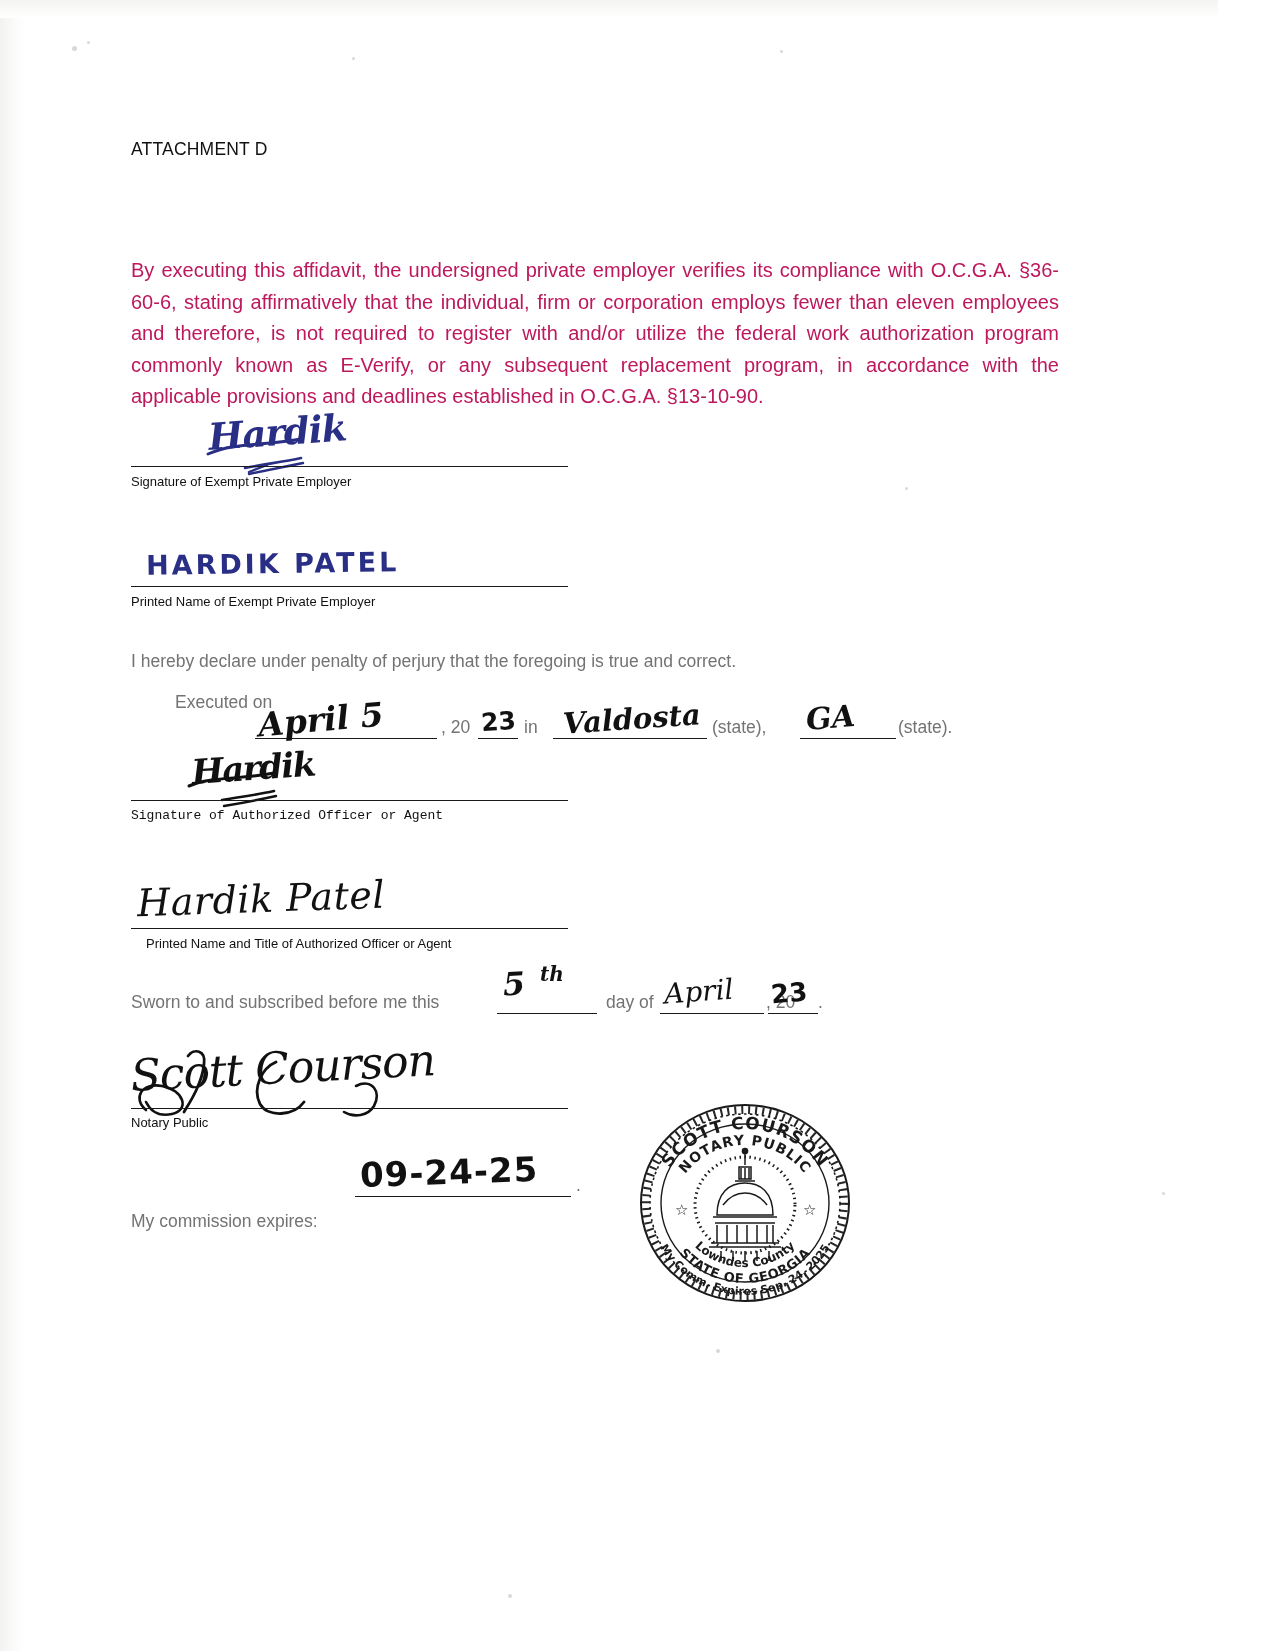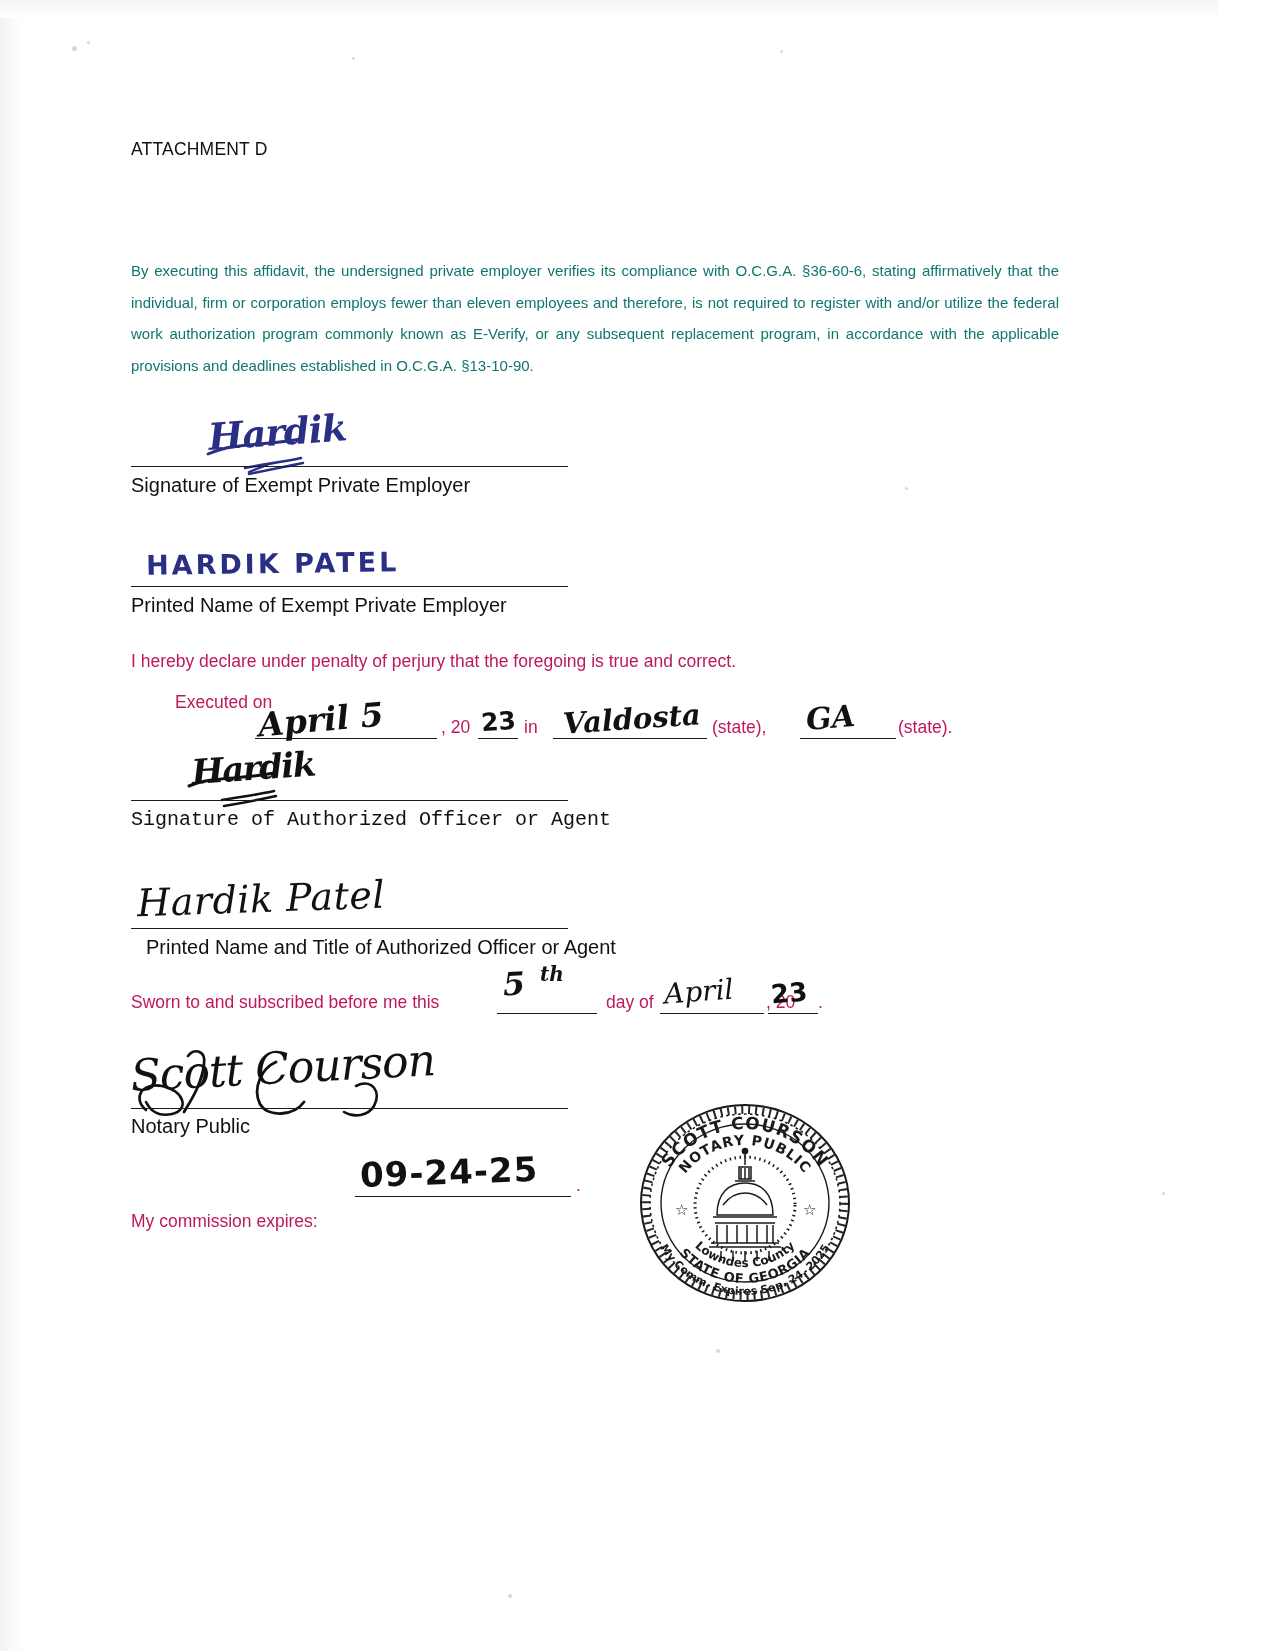--- a/index.html
+++ b/index.html
@@ -55,42 +55,42 @@
     text-align: center;
     font-size: 17.5px;
     letter-spacing: 0.1px;
     color: #111;
   }
   .body-para {
     position: absolute;
     left: 131px;
     top: 255px;
     width: 928px;
-    font-size: 15px;
+    font-size: 20px;
     line-height: 31.5px;
     text-align: justify;
-    color: #0f766e;
+    color: #be185d;
   }
 
   
   .rule {
     position: absolute;
     height: 0;
     border-bottom: 1.6px solid #1a1a1a;
   }
   .caption {
     position: absolute;
-    font-size: 20px;
+    font-size: 13px;
     color: #111;
     white-space: nowrap;
   }
   .inline-text {
     position: absolute;
     font-size: 17.5px;
-    color: #be185d;
+    color: #737373;
     white-space: nowrap;
   }
   .short-rule {
     position: absolute;
     height: 0;
     border-bottom: 1.4px solid #1a1a1a;
   }
 
   
   .hand {

